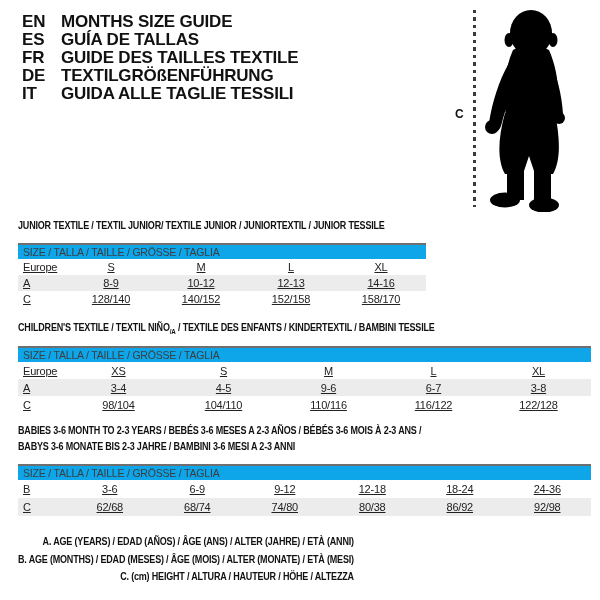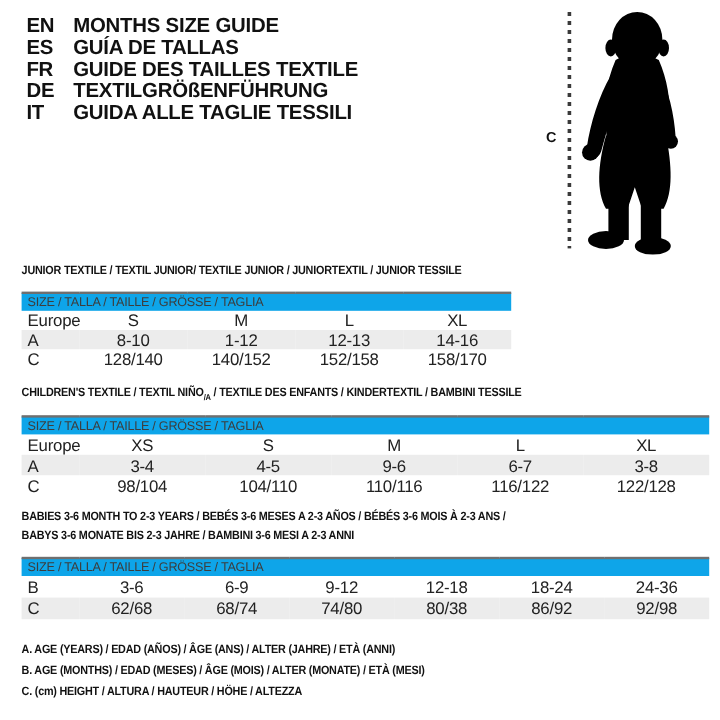--- a/index.html
+++ b/index.html
@@ -36,30 +36,30 @@
   
   .size-table { position:absolute; left:18px; border-collapse:collapse;
                 table-layout:fixed; }
   #junior-table { top:243px; width:408px; }
   #children-table { top:346px; width:573px; }
   #babies-table { top:464px; width:573px; }
   col.c0 { width:48px; }
   th.size-bar { background:#0ea5e9; border-top:2px solid #6f6f6f; color:#3d3d3d;
                 font-weight:normal; text-align:left; padding:0 0 0 5px;
                 height:14px; font-size:10.5px; letter-spacing:-0.2px; }
-  .size-table td { padding:0; text-align:center; font-size:14px;
-                   letter-spacing:-0.2px; color:#222; }
+  .size-table td { padding:0; text-align:center; font-size:11px;
+                   letter-spacing:-0.2px; color:#222;text-decoration:underline; }
   .size-table td:first-child { text-align:left; padding-left:5px; }
   #junior-table td { height:16px; }
   #children-table td { height:17px; }
   #babies-table td { height:18px; }
   tr.shaded { background:#ececec; }
 
   
-  .footnotes { position:absolute; left:18px; top:536px; }
+  .footnotes { position:absolute; left:18px; top:536px;text-align:right; }
   .footnote { height:17.5px; font-weight:bold; font-size:10px;
               letter-spacing:-0.2px; white-space:nowrap;
               transform:scaleX(0.9); transform-origin:0 50%; }
 </style>
 </head>
 <body>
 
 <div class="lang-block">
   <div class="lang-row">
     <span class="lang-code">EN</span>
@@ -120,22 +120,22 @@
   <tbody>
       <tr>
         <td>Europe</td>
         <td>S</td>
         <td>M</td>
         <td>L</td>
         <td>XL</td>
       </tr>
       <tr class="shaded">
         <td>A</td>
-        <td>8-10</td>
-        <td>1-12</td>
+        <td>8-9</td>
+        <td>10-12</td>
         <td>12-13</td>
         <td>14-16</td>
       </tr>
       <tr>
         <td>C</td>
         <td>128/140</td>
         <td>140/152</td>
         <td>152/158</td>
         <td>158/170</td>
       </tr>

